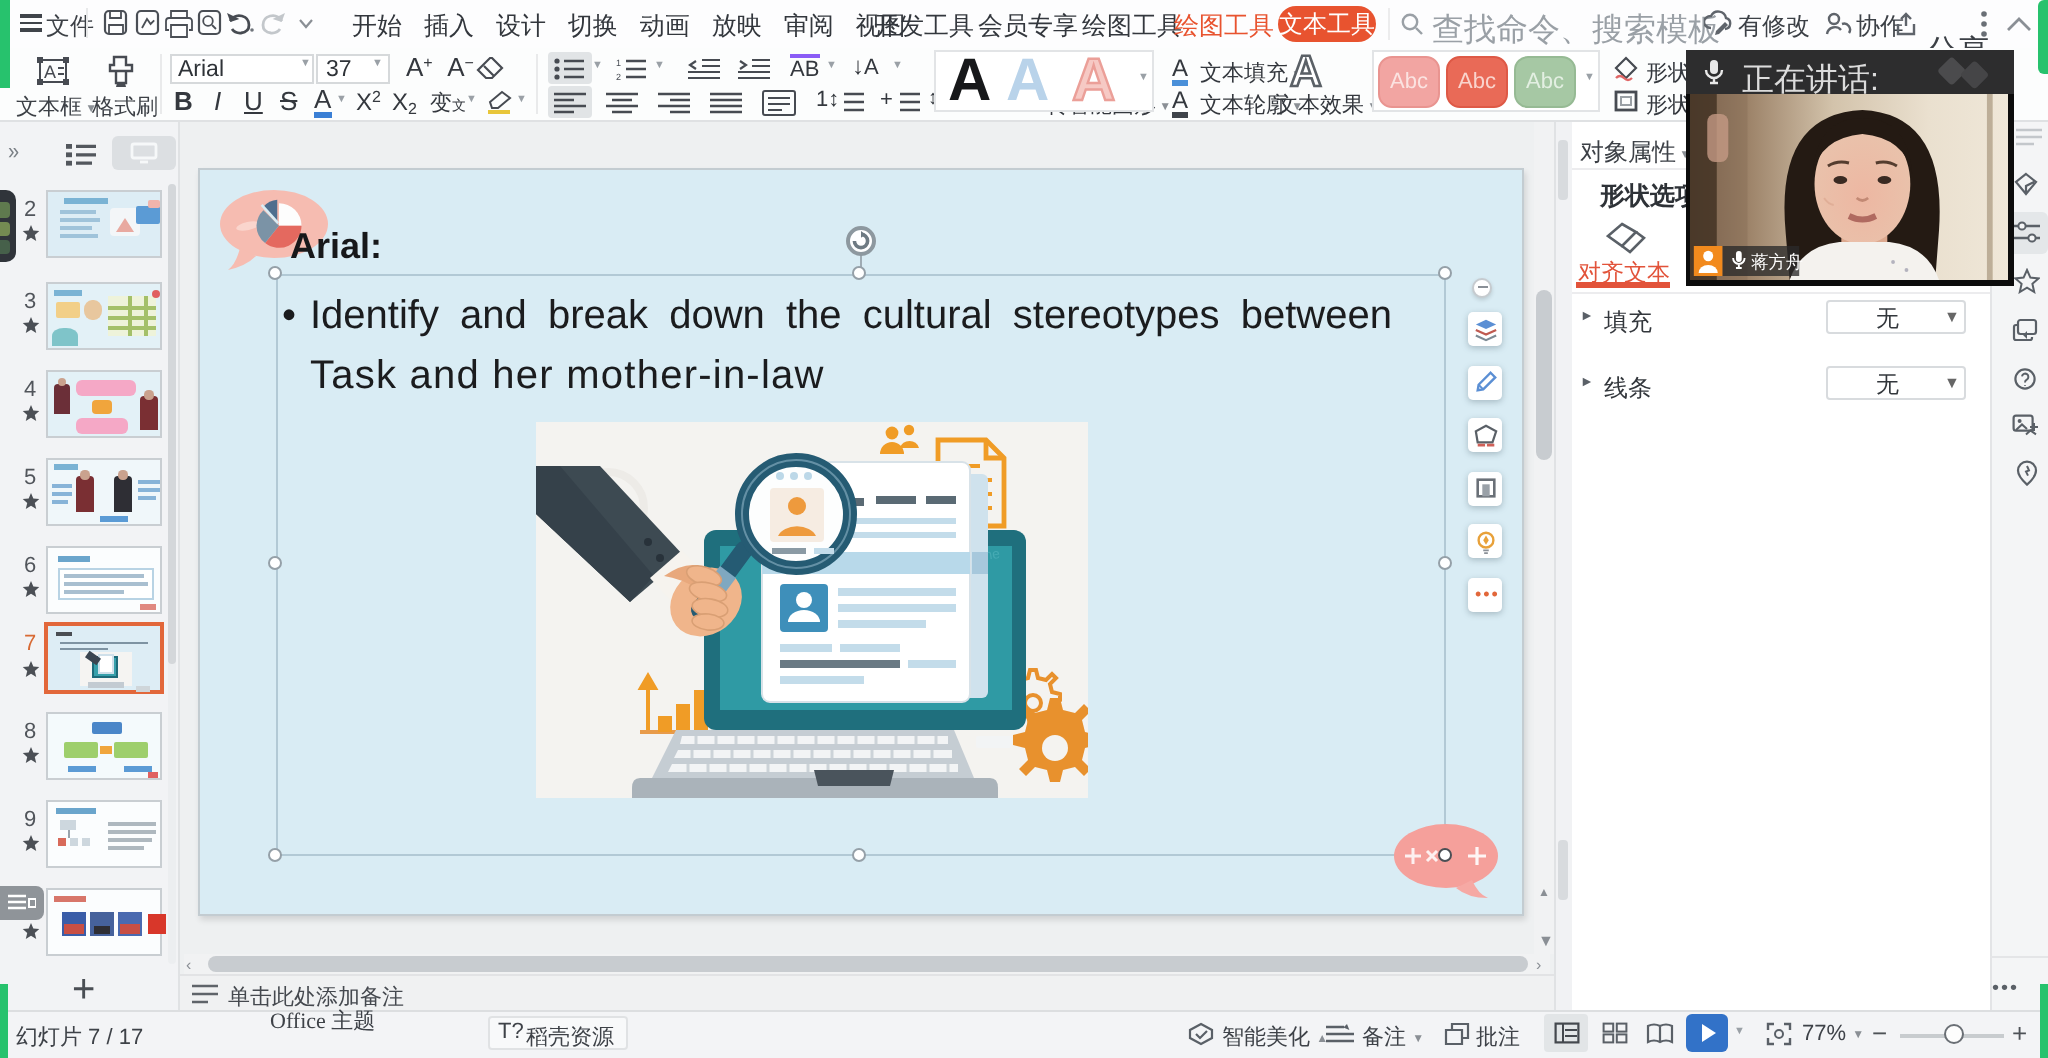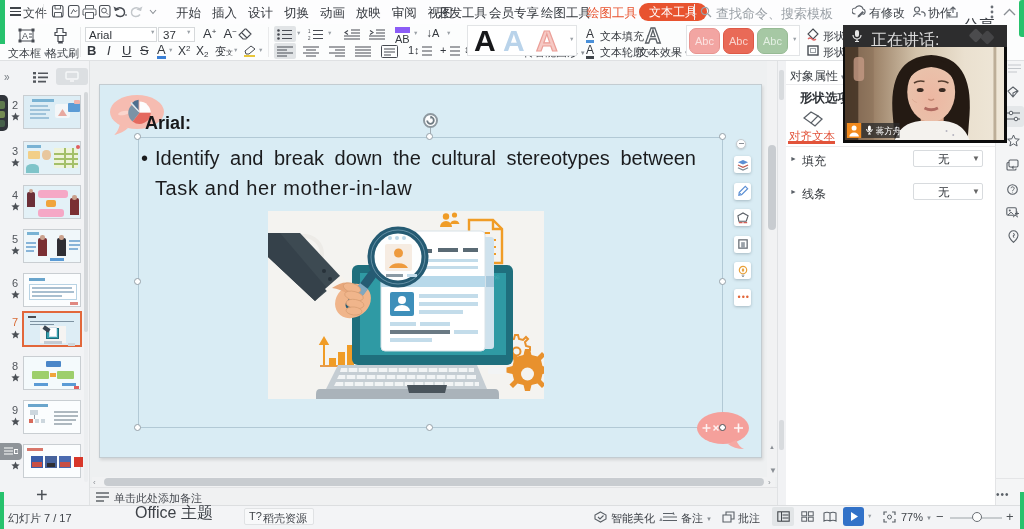--- a/index.html
+++ b/index.html
@@ -39,28 +39,28 @@
     <path d="M95 6.5 q-2.5 -3.5 -6 -2.5 q-3.5 1 -3.5 4.5 q0 3.5 4 4 q3 0.2 4.5 -2" fill="none" stroke="#c3c7cb" stroke-width="1.4"></path>
     <path d="M96.5 2.5 l-1.7 4.5 l-4.5 -1.5 z" fill="#c3c7cb"></path>
     <path d="M104 6 l3 3.5 l3 -3.5" fill="none" stroke="#8a8f95" stroke-width="1.1"></path>
   </svg>
 
   <div class="abs" style="left:176px;top:5px;font-size:12.5px;color:#33373d;word-spacing:7.5px;">开始&nbsp;插入&nbsp;设计&nbsp;切换&nbsp;动画&nbsp;放映&nbsp;审阅&nbsp;视图</div>
   <div class="abs" style="left:437px;top:5px;font-size:12.5px;color:#33373d;">开发工具</div>
   <div class="abs" style="left:489px;top:5px;font-size:12.5px;color:#33373d;">会员专享</div>
   <div class="abs" style="left:541px;top:5px;font-size:12.5px;color:#33373d;">绘图工具</div>
   <div class="abs" style="left:587px;top:5px;font-size:12.5px;color:#e8532f;">绘图工具</div>
-  <div class="abs" style="left:639px;top:3px;width:68px;height:18px;background:#e8532f;border-radius:9px;color:#fff;font-size:12px;text-align:center;line-height:18px;">文本工具</div>
+  <div class="abs" style="left:639px;top:3px;width:49px;height:18px;background:#e8532f;border-radius:9px;color:#fff;font-size:12px;text-align:center;line-height:18px;">文本工具</div>
   <div class="abs" style="left:694px;top:4px;width:1px;height:16px;background:#ececed;"></div>
 
   <svg class="abs" style="left:700px;top:6px;" width="12" height="12" viewBox="0 0 12 12">
         <circle cx="5" cy="5" r="3.6" fill="none" stroke="#9aa0a6" stroke-width="1.2"></circle>
         <path d="M8 8 l3 3" stroke="#9aa0a6" stroke-width="1.2"></path>
       </svg>
-  <div class="abs" style="left:716px;top:5px;font-size:13px;color:#9aa0a6;">查找命令、搜索模板</div>
+  <div class="abs" style="left:716px;top:5px;font-size:16px;color:#9aa0a6;">查找命令、搜索模板</div>
 
   <svg class="abs" style="left:852px;top:5px;" width="14" height="14" viewBox="0 0 14 14">
         <path d="M3.5 9 a3.5 3 0 0 1 0 -6 a4 4 0 0 1 7.5 1 a2.8 2.8 0 0 1 -0.5 5.5" fill="none" stroke="#5f646b" stroke-width="1.2"></path>
         <path d="M6 10.5 l4.5 -4.5 l1.5 1.5 l-4.5 4.5 l-2 0.5 z" fill="#5f646b"></path>
       </svg>
   <div class="abs" style="left:869px;top:5px;font-size:12px;color:#3c4046;">有修改</div>
   <svg class="abs" style="left:912px;top:5px;" width="14" height="14" viewBox="0 0 14 14">
         <circle cx="5" cy="4.5" r="2.5" fill="none" stroke="#5f646b" stroke-width="1.2"></circle>
         <path d="M1.5 12 a4 4 0 0 1 7 -2 M9 7 a3 3 0 0 1 3.5 4.5" fill="none" stroke="#5f646b" stroke-width="1.2"></path>
       </svg>
@@ -141,21 +141,21 @@
         <text x="0" y="11" font-size="4.5" fill="#474b52">2</text>
     <path d="M5 1.5 h10 M5 5.5 h10 M5 9.5 h10" stroke="#474b52" stroke-width="1.2"></path>
   </svg>
   <div class="abs" style="left:327px;top:30px;font-size:5.5px;color:#9aa0a6;">▼</div>
   <svg class="abs" style="left:343px;top:29px;" width="17" height="11" viewBox="0 0 17 11">
         <path d="M8 1 h9 M8 4 h9 M1 7 h16 M1 10 h16 M5 1.5 L2 3.5 L5 5.5" fill="none" stroke="#474b52" stroke-width="1.1"></path>
       </svg>
   <svg class="abs" style="left:368px;top:29px;" width="17" height="11" viewBox="0 0 17 11">
         <path d="M8 1 h9 M8 4 h9 M1 7 h16 M1 10 h16 M2 1.5 L5 3.5 L2 5.5" fill="none" stroke="#474b52" stroke-width="1.1"></path>
       </svg>
-  <div class="abs" style="left:395px;top:27px;font-size:11px;color:#34383e;border-top:6px solid #8b5cf6;line-height:13px;">AB</div>
+  <div class="abs" style="left:395px;top:27px;font-size:11px;color:#34383e;border-top:2px solid #8b5cf6;line-height:13px;">AB</div>
   <div class="abs" style="left:413px;top:30px;font-size:5.5px;color:#9aa0a6;">▼</div>
   <div class="abs" style="left:426px;top:26px;font-size:12px;color:#34383e;">↓<span style="font-size:11px;">A</span></div>
   <div class="abs" style="left:446px;top:30px;font-size:5.5px;color:#9aa0a6;">▼</div>
 
   <div class="abs" style="left:274px;top:43px;width:22px;height:16px;background:#e1e4e6;border-radius:2px;"></div>
   <svg class="abs" style="left:277px;top:46px;" width="16" height="11" viewBox="0 0 16 11">
         <path d="M0 1 h16 M0 4 h10 M0 7 h16 M0 10 h10" stroke="#474b52" stroke-width="1.2"></path>
       </svg>
   <svg class="abs" style="left:303px;top:46px;" width="16" height="11" viewBox="0 0 16 11">
         <path d="M0 1 h16 M3 4 h10 M0 7 h16 M3 10 h10" stroke="#474b52" stroke-width="1.2"></path>
@@ -681,21 +681,21 @@
           <path d="M5.5 0.8 a4.5 4.5 0 0 1 4.5 4.5 q0 3 -4.5 7 q-4.5 -4 -4.5 -7 a4.5 4.5 0 0 1 4.5 -4.5 z" fill="none" stroke="#5a6067" stroke-width="1.1"></path>
           <path d="M5.5 3 L6.5 5.2 L5 5.8 L6 7.8" fill="none" stroke="#5a6067" stroke-width="1"></path>
         </svg>
   <div class="abs" style="left:995px;top:478px;width:29px;height:1px;background:#e4e5e7;"></div>
   <div class="abs" style="left:996px;top:489px;font-size:10px;color:#5a6067;letter-spacing:1px;">•••</div>
 </path></div>
 
 <div class="abs" style="left:0;top:505px;width:1024px;height:24px;background:#f3f4f6;border-top:1px solid #dcdee0;"></div>
 <div id="statusbar">
   <div class="abs" style="left:8px;top:511px;font-size:11px;color:#3e4248;">幻灯片 7 / 17</div>
-  <div class="abs" style="left:135px;top:503px;font-size:16px;color:#3e4248;">Office 主题</div>
+  <div class="abs" style="left:135px;top:503px;font-size:11px;color:#3e4248;font-family:Liberation Serif, serif;">Office 主题</div>
   <div class="abs" style="left:244px;top:508px;width:70px;height:17px;border:1px solid #e0e2e4;border-radius:2px;background:#f8f9fa;"></div>
   <div class="abs" style="left:249px;top:510px;font-size:11px;color:#3e4248;">T?</div>
   <div class="abs" style="left:263px;top:511px;font-size:11px;color:#3e4248;">稻壳资源</div>
 
   <svg class="abs" style="left:594px;top:511px;" width="13" height="12" viewBox="0 0 13 12">
         <path d="M6.5 1 L12 4 v4 L6.5 11 L1 8 V4 z" fill="none" stroke="#5a6067" stroke-width="1.1"></path>
         <path d="M4 6 l2 2 3.5 -3.5" fill="none" stroke="#5a6067" stroke-width="1.1"></path>
       </svg>
   <div class="abs" style="left:611px;top:511px;font-size:11px;color:#3e4248;">智能美化 <span style="font-size:6px;color:#8a8f95;vertical-align:1px;">▲</span></div>
   <svg class="abs" style="left:663px;top:512px;" width="14" height="10" viewBox="0 0 14 10">

